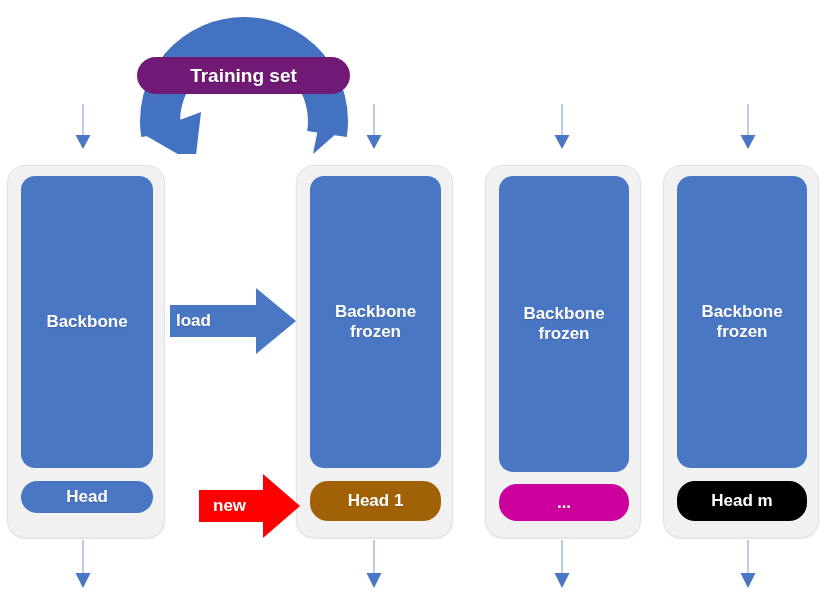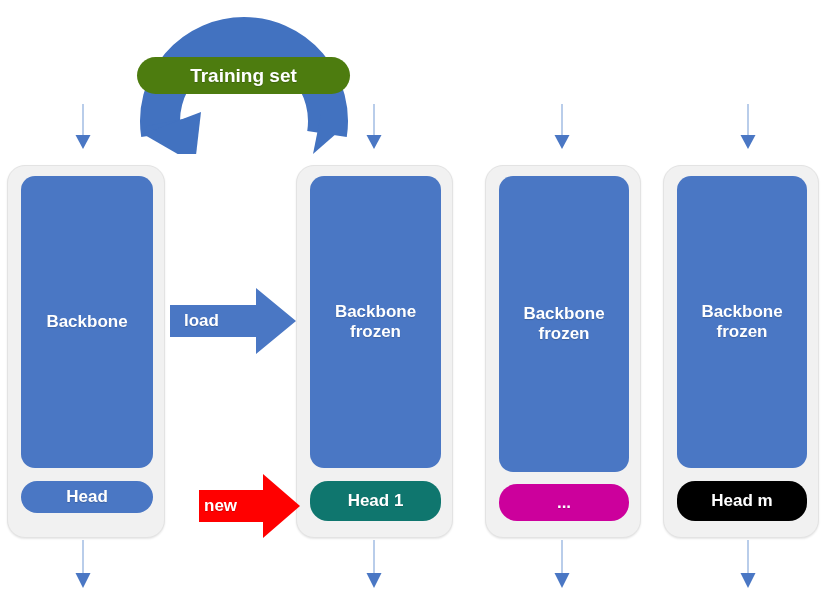--- a/index.html
+++ b/index.html
@@ -77,39 +77,39 @@
     width: 100%;
     height: 100%;
     display: flex;
     align-items: center;
     color: #ffffff;
     font-weight: bold;
     font-size: 17px;
     text-shadow: 0 1px 1px rgba(0,0,0,0.20);
     pointer-events: none;
   }
-  .block-arrow.load .arrow-label { padding-left: 14px; }
-  .block-arrow.new  .arrow-label { padding-left: 5px; }
+  .block-arrow.load .arrow-label { padding-left: 6px; }
+  .block-arrow.new  .arrow-label { padding-left: 14px; }
 
   
   #training-loop {
     position: absolute;
     left: 137px;
     top: 8px;
     width: 214px;
     height: 146px;
   }
   #training-loop svg { display: block; }
   #training-pill {
     position: absolute;
     left: 137px;
     top: 57px;
     width: 213px;
     height: 37px;
-    background: #4d7c0f;
+    background: #701a75;
     border-radius: 19px;
     display: flex;
     align-items: center;
     justify-content: center;
     color: #ffffff;
     font-weight: bold;
     font-size: 19px;
     text-shadow: 0 1px 1px rgba(0,0,0,0.20);
   }
 </style>
@@ -167,21 +167,21 @@
   <div class="block-arrow load" style="left:170px; top:288px; width:126px; height:66px;">
     <svg width="126" height="66" viewBox="0 0 126 66">
       <polygon points="0,17 86,17 86,0 126,33 86,66 86,49 0,49" fill="#4a77c4"></polygon>
     </svg>
     <div class="arrow-label">load</div>
   </div>
 
   <div class="card" style="left:296px; top:165px; width:157px; height:373px;">
     <div class="backbone" style="left:13px; top:10px; width:131px; height:292px;">Backbone
 frozen</div>
-    <div class="head" style="left:13px; top:315px; width:131px; height:40px; background:#0f766e;">Head 1</div>
+    <div class="head" style="left:13px; top:315px; width:131px; height:40px; background:#a16207;">Head 1</div>
   </div>
 
   <div class="block-arrow new" style="left:199px; top:474px; width:101px; height:64px;">
     <svg width="101" height="64" viewBox="0 0 101 64">
       <polygon points="0,16 64,16 64,0 101,32 64,64 64,48 0,48" fill="#ff0000"></polygon>
     </svg>
     <div class="arrow-label">new</div>
   </div>
 
   <div class="card" style="left:485px; top:165px; width:156px; height:373px;">

